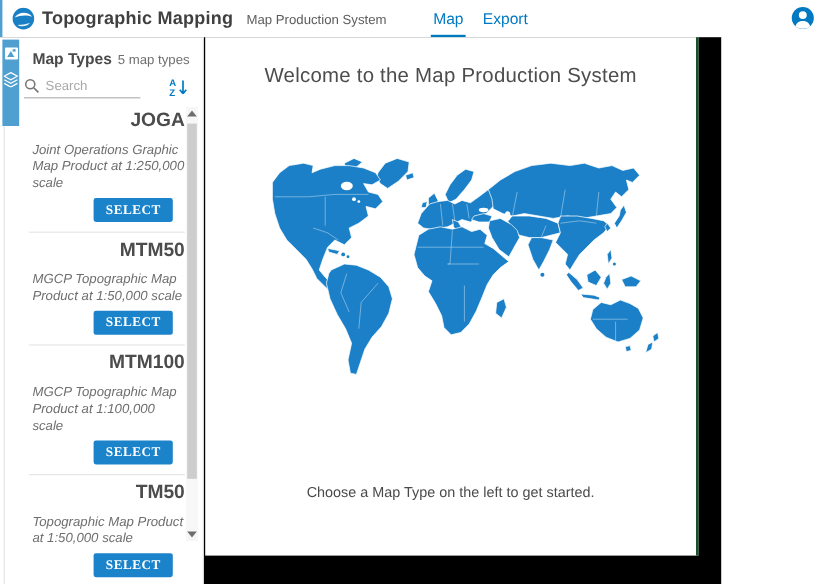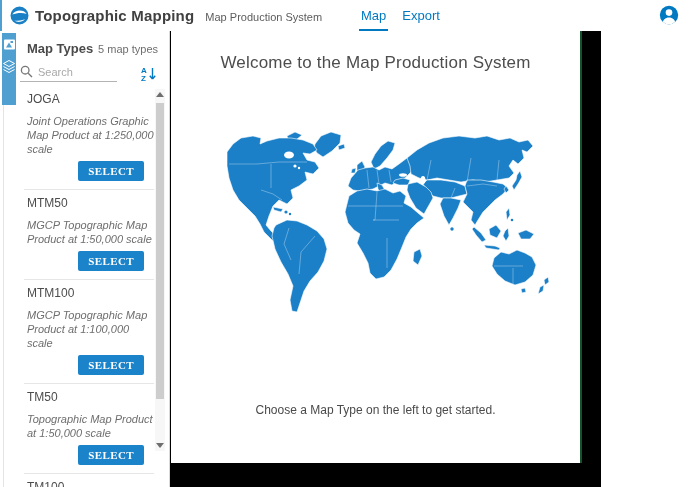--- a/index.html
+++ b/index.html
@@ -19,33 +19,33 @@
   .tab.active { border-bottom:2px solid #0079c1; }
   .avatar { position:absolute; right:20px; top:5px; width:20px; height:20px; }
 
   
   aside { position:absolute; left:0; top:31px; width:170px; height:456px; background:#fff;
           border-right:1px solid #d9d9d9; }
   .rail { position:absolute; left:2px; top:2px; width:14px; height:72px; background:#4f9fd0;
           display:flex; flex-direction:column; align-items:center; padding-top:6px; gap:10px; }
   .rail-line { position:absolute; left:3px; top:74px; bottom:0; width:1px; background:#e4e4e4; }
   .panel { position:absolute; left:16px; top:0; width:154px; height:456px; }
-  .panel-head { display:flex; align-items:center; padding:10px 12px 0 11px; }
+  .panel-head { display:flex; align-items:flex-end; padding:10px 12px 0 11px; }
   .panel-title { font-size:13px; font-weight:700; color:#4a4a4a; }
   .panel-count { margin-left:auto; font-size:11px; color:#6e6e6e; }
-  .search-row { display:flex; align-items:flex-end; margin:9px 12px 0 4px; }
+  .search-row { display:flex; align-items:flex-start; margin:9px 12px 0 4px; }
   .search-box { display:flex; align-items:center; width:97px; border-bottom:1px solid #b3b3b3; padding-bottom:3px; }
   .search-box input { border:none; outline:none; width:74px; font-size:11px; color:#4a4a4a;
                       font-family:"Liberation Sans", sans-serif; margin-left:5px; }
   .search-box input::placeholder { color:#a9a9a9; }
   .sort-az { margin-left:auto; margin-right:1px; cursor:pointer; }
   .list { width:130px; margin-left:8px; margin-top:4px; }
   .item { padding:6px 0 8px 0; border-bottom:1px solid #e6e6e6; }
   .item.last { border-bottom:none; }
-  .item h3 { font-size:12px; font-weight:400; color:#4c4c4c; margin:0 0 8px 3px; }
+  .item h3 { font-size:16px; font-weight:700; color:#4c4c4c; margin:0 0 8px 3px;text-align:right; }
   .item p  { font-size:11px; line-height:14px; color:#6e6e6e; margin:0 0 5px 3px;font-style:italic; }
   .btnrow { text-align:right; padding-right:10px; }
   .select-btn { background:#1b83ca; color:#fff; border:none; border-radius:2px; height:20px;
                 padding:0 10px; font-size:11px; font-weight:700; letter-spacing:.4px;
                 font-family:Liberation Serif, serif; cursor:pointer; }
   
   .sb { position:absolute; right:4px; top:58px; width:10px; height:362px; background:#f7f7f7; }
   .sb-up, .sb-down { position:absolute; left:1px; width:0; height:0; border-left:4px solid transparent;
                      border-right:4px solid transparent; }
   .sb-up   { top:3px;  border-bottom:5px solid #6e6e6e; }

